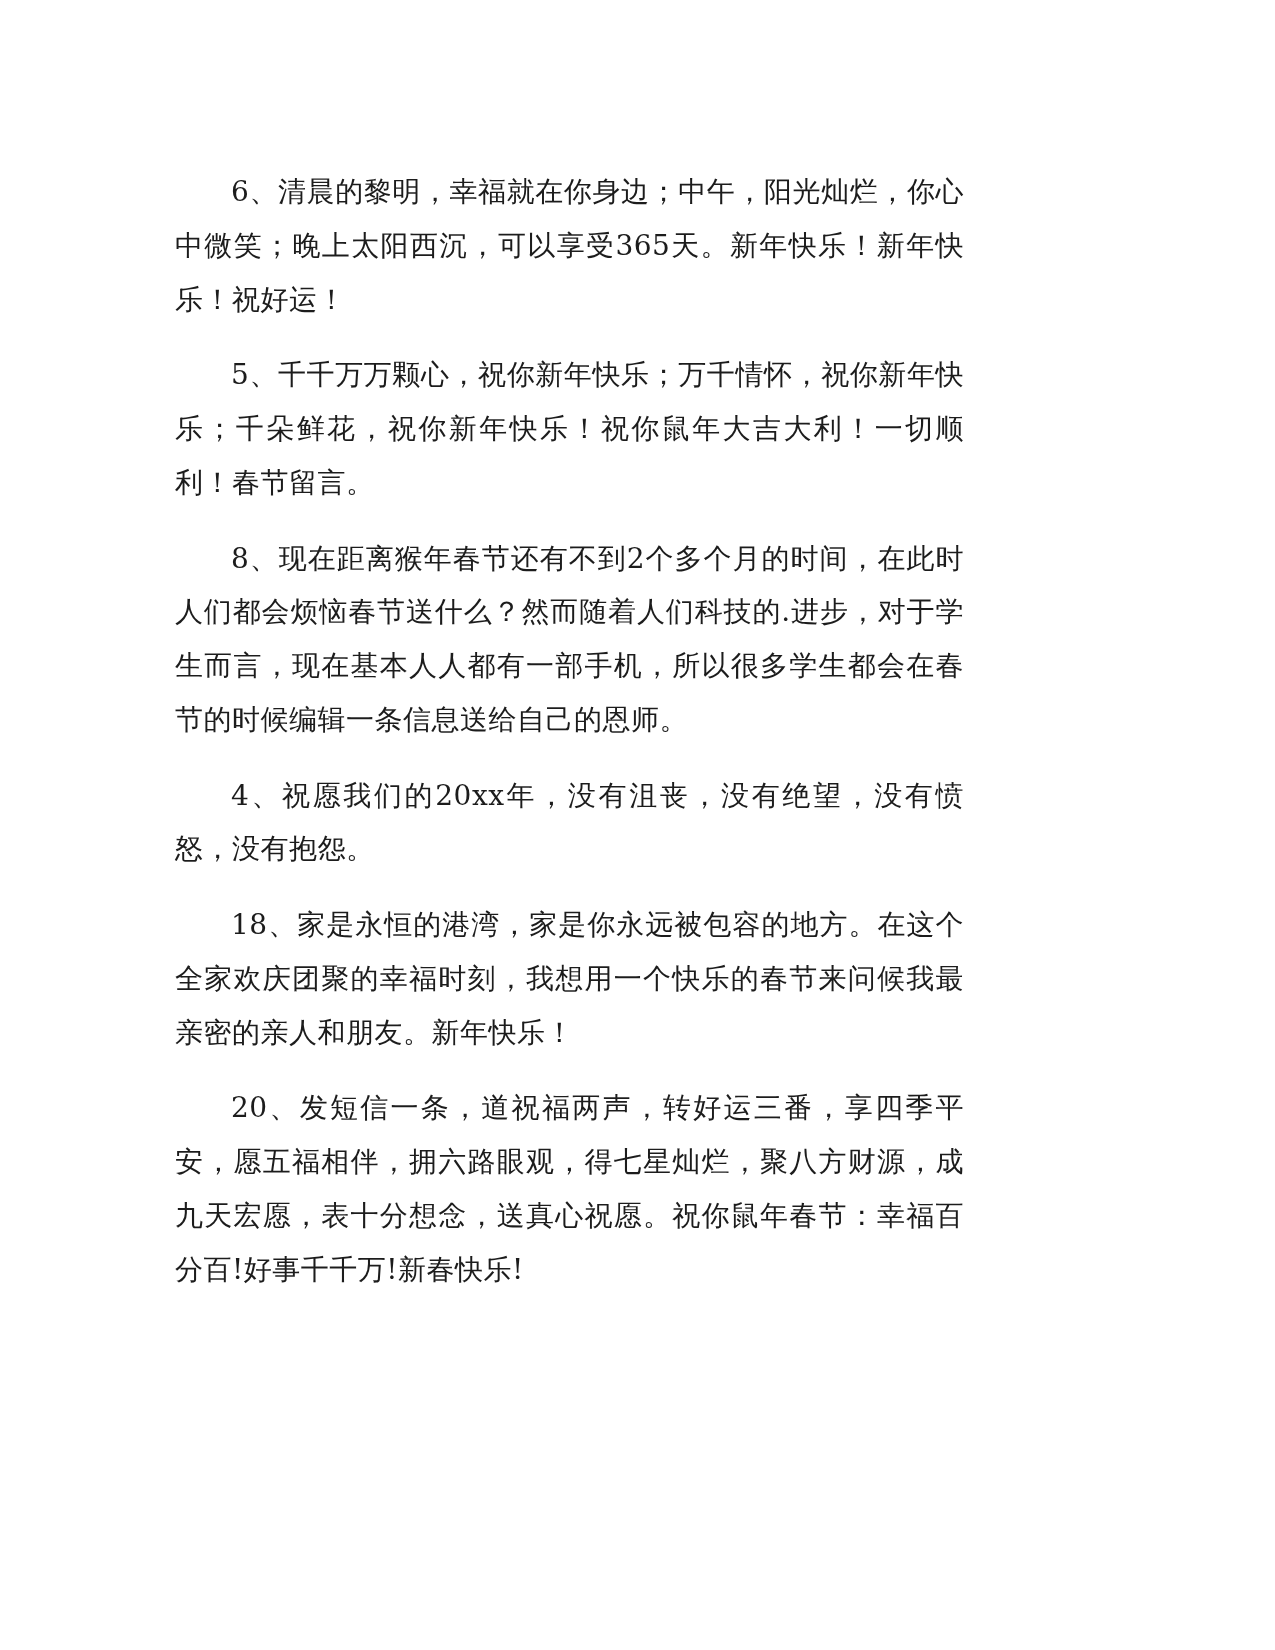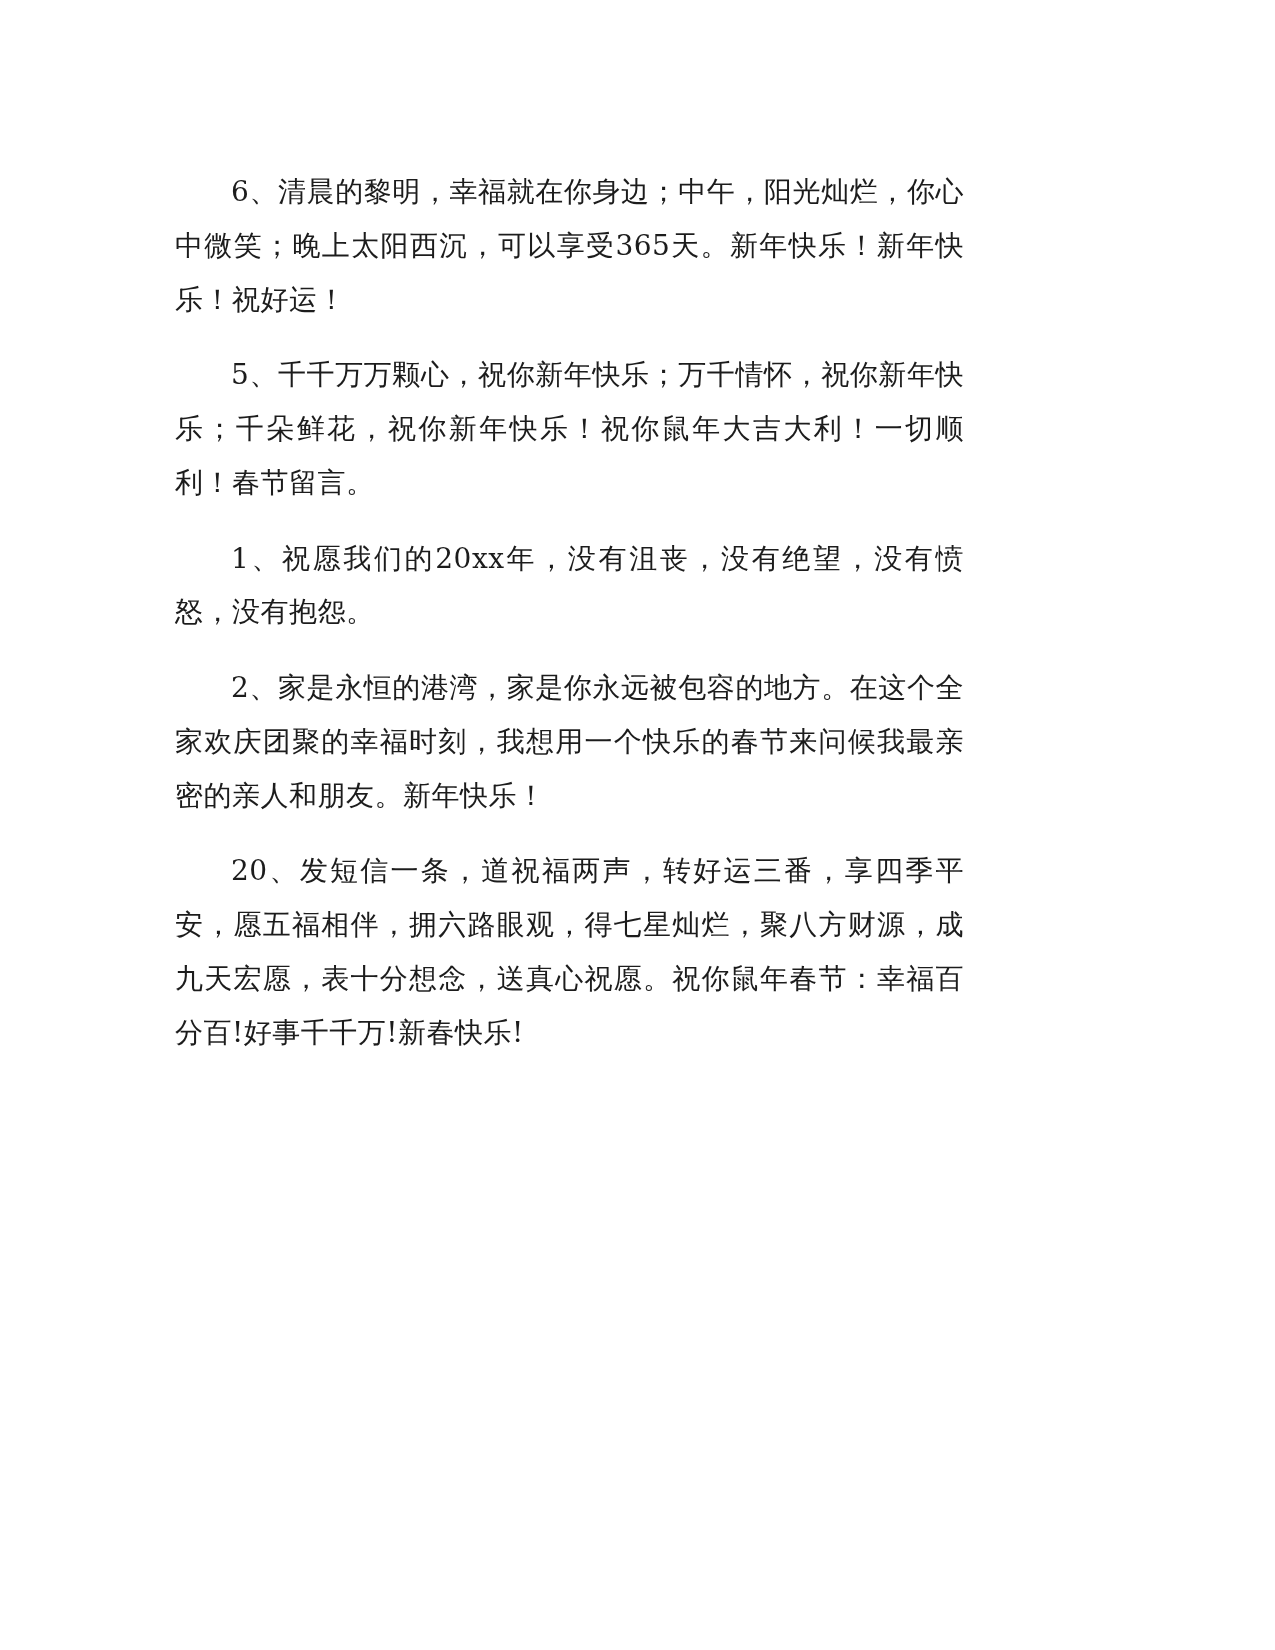--- a/index.html
+++ b/index.html
@@ -39,17 +39,18 @@
     margin-bottom: 0;
   }
 </style>
 </head>
 <body>
 
 <div class="page">
   <div class="doc-body">
     <p class="para">6、清晨的黎明，幸福就在你身边；中午，阳光灿烂，你心中微笑；晚上太阳西沉，可以享受365天。新年快乐！新年快乐！祝好运！</p>
     <p class="para">5、千千万万颗心，祝你新年快乐；万千情怀，祝你新年快乐；千朵鲜花，祝你新年快乐！祝你鼠年大吉大利！一切顺利！春节留言。</p>
-    <p class="para">1、祝愿我们的20xx年，没有沮丧，没有绝望，没有愤怒，没有抱怨。</p>
-    <p class="para">2、家是永恒的港湾，家是你永远被包容的地方。在这个全家欢庆团聚的幸福时刻，我想用一个快乐的春节来问候我最亲密的亲人和朋友。新年快乐！</p>
+    <p class="para">8、现在距离猴年春节还有不到2个多个月的时间，在此时人们都会烦恼春节送什么？然而随着人们科技的.进步，对于学生而言，现在基本人人都有一部手机，所以很多学生都会在春节的时候编辑一条信息送给自己的恩师。</p>
+    <p class="para">4、祝愿我们的20xx年，没有沮丧，没有绝望，没有愤怒，没有抱怨。</p>
+    <p class="para">18、家是永恒的港湾，家是你永远被包容的地方。在这个全家欢庆团聚的幸福时刻，我想用一个快乐的春节来问候我最亲密的亲人和朋友。新年快乐！</p>
     <p class="para">20、发短信一条，道祝福两声，转好运三番，享四季平安，愿五福相伴，拥六路眼观，得七星灿烂，聚八方财源，成九天宏愿，表十分想念，送真心祝愿。祝你鼠年春节：幸福百分百!好事千千万!新春快乐!</p>
   </div>
 </div>
 
 </body></html>

